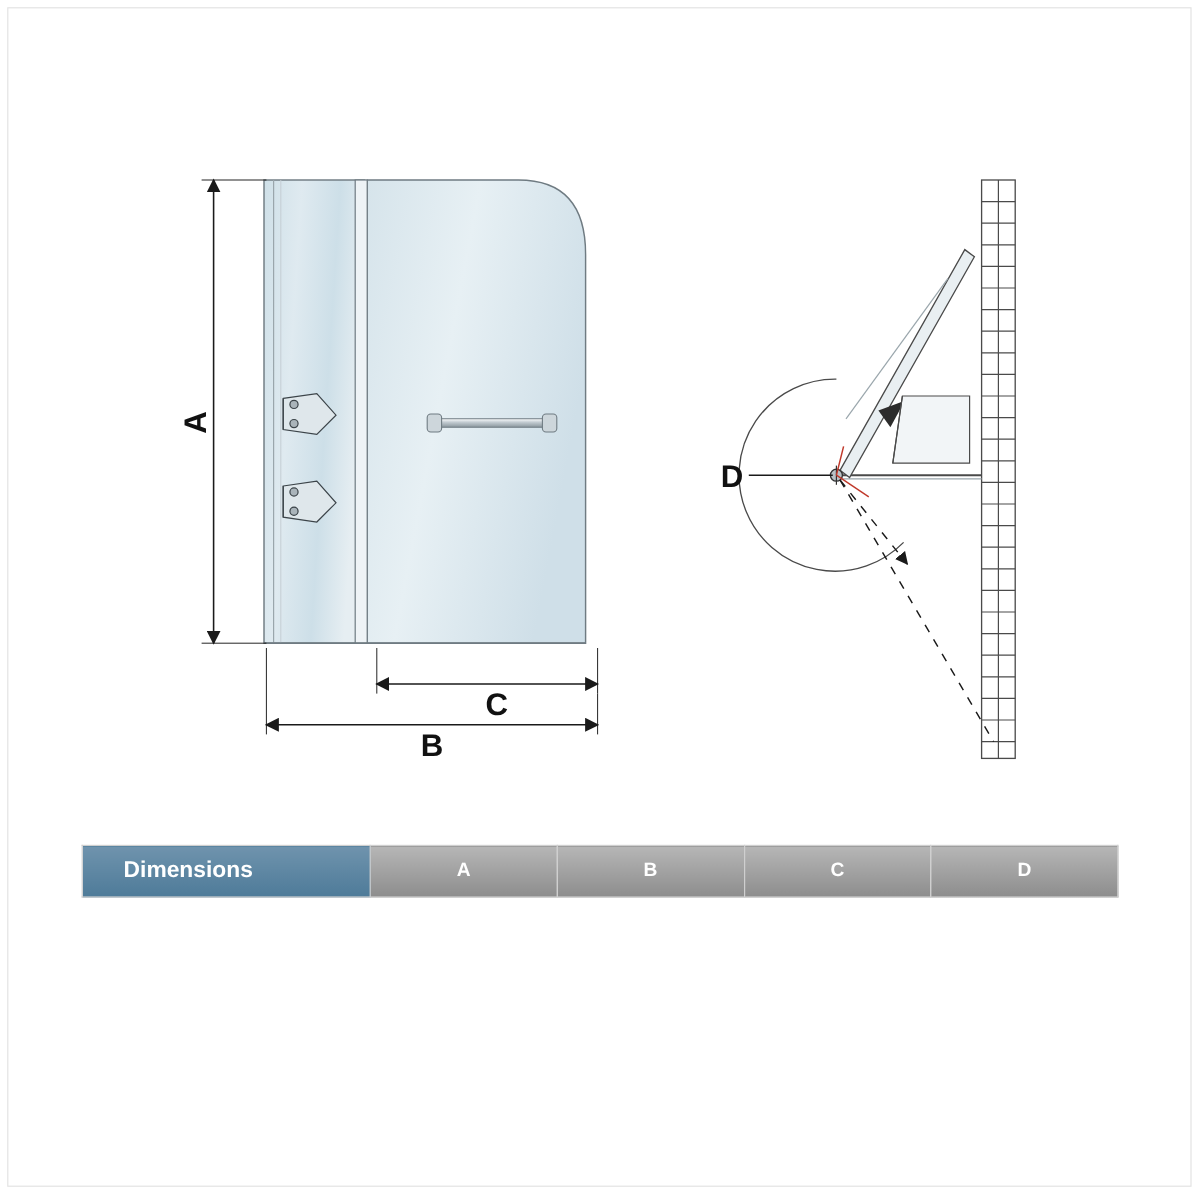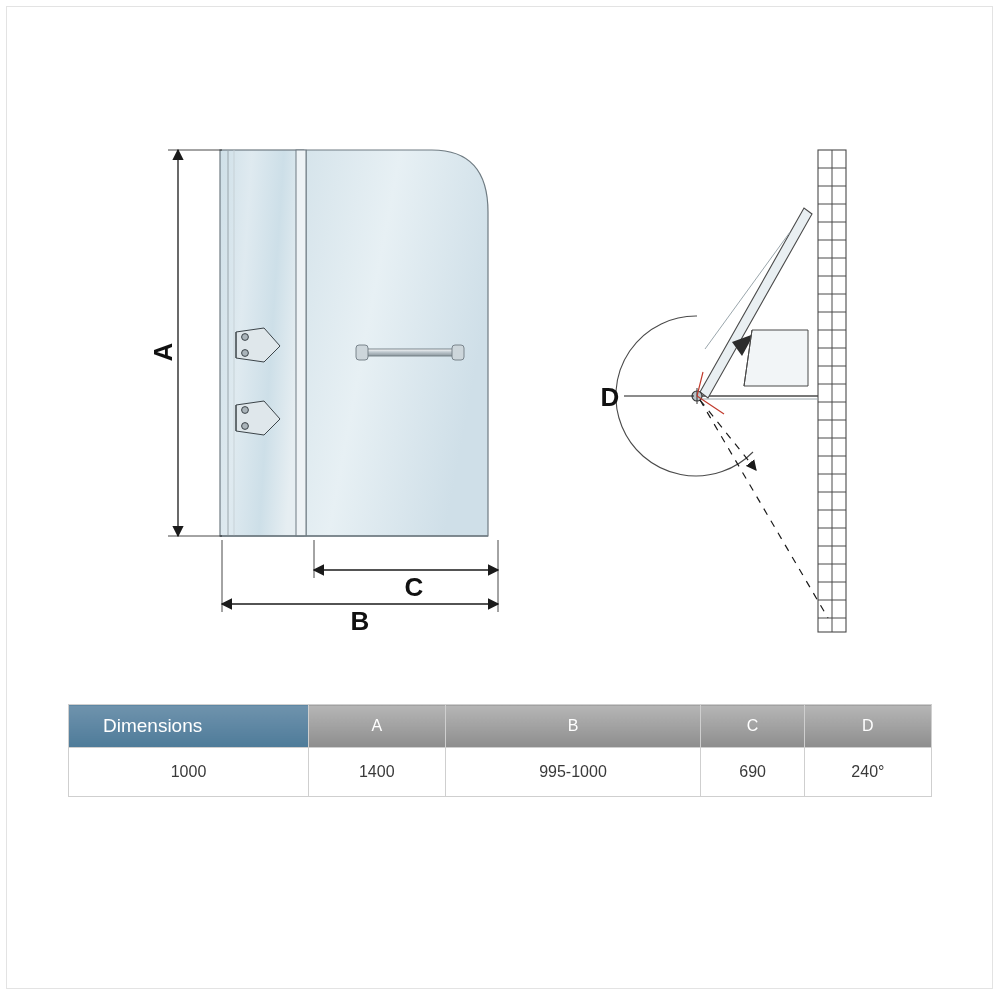--- a/index.html
+++ b/index.html
@@ -43,21 +43,21 @@
     top: 704px;
     width: 864px;
     border-collapse: collapse;
     font-size: 15px;
     color: #333;
   }
   .spec-table th, .spec-table td {
     border: 1px solid #cfcfcf;
     height: 48px;
     text-align: center;
-    font-weight: normal;
+    font-weight: bold;
     padding: 0;
     margin-left: 12px;
   }
   .spec-table thead th {
     color: #ffffff;
     font-size: 17px;
     height: 42px;
   }
   .spec-table thead th.first {
     background: linear-gradient(to bottom, #6f93ad, #4e7b99);
@@ -248,23 +248,16 @@
     <thead>
       <tr>
         <th class="first">Dimensions</th>
         <th class="grey">A</th>
         <th class="grey">B</th>
         <th class="grey">C</th>
         <th class="grey">D</th>
       </tr>
     </thead>
     <tbody>
-      <tr>
-        <td class="rowhead">1000</td>
-        <td>1400</td>
-        <td>995-1000</td>
-        <td>690</td>
-        <td>240°</td>
-      </tr>
     </tbody>
   </table>
 
 </div>
 
 </body></html>

